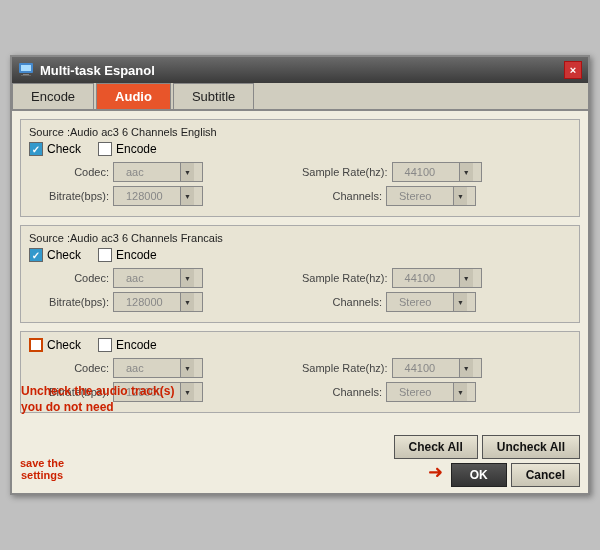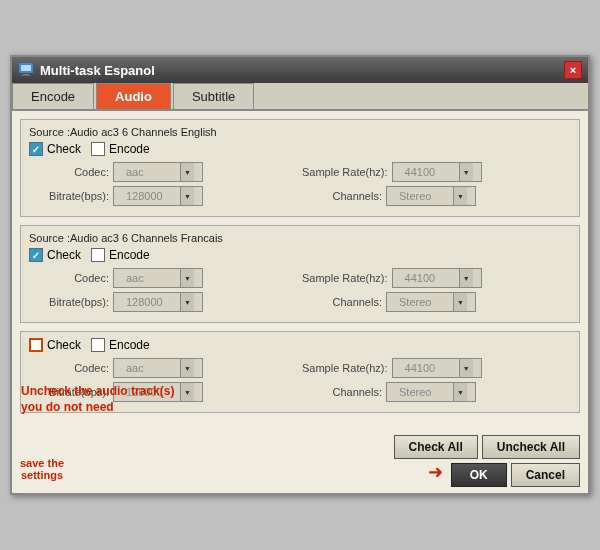--- a/index.html
+++ b/index.html
@@ -86,21 +86,21 @@
     }
     .source-label {
       font-size: 11px;
       color: #222;
       margin-bottom: 4px;
       font-weight: normal;
     }
     .check-row {
       display: flex;
       align-items: center;
-      gap: 10px;
+      gap: 17px;
       margin-bottom: 6px;
     }
     .check-item {
       display: flex;
       align-items: center;
       gap: 4px;
       cursor: pointer;
     }
     .checkbox {
       width: 14px;

